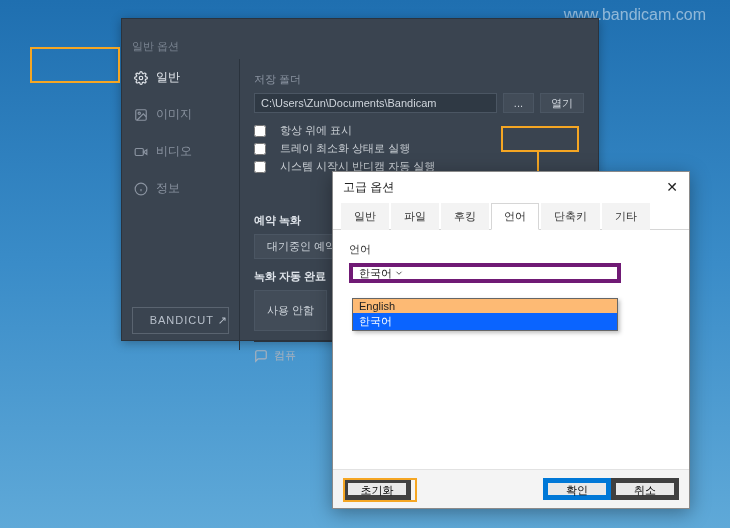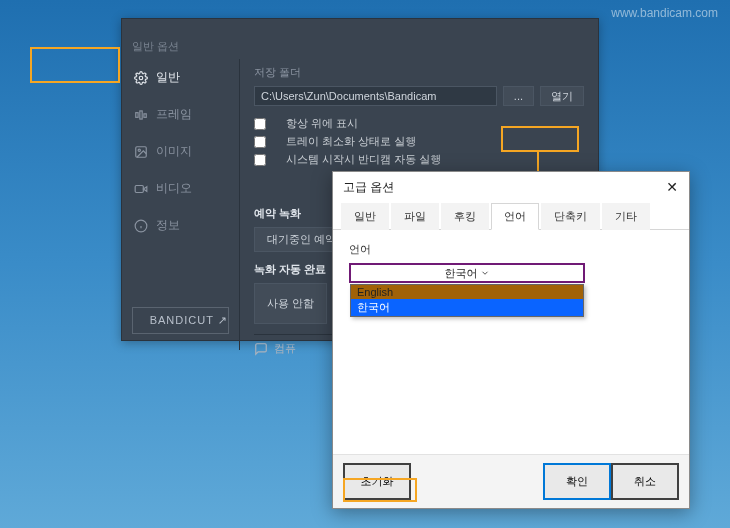--- a/index.html
+++ b/index.html
@@ -5,22 +5,22 @@
   * { box-sizing: border-box; margin: 0; padding: 0; }
   body {
     width: 730px; height: 528px;
     background: linear-gradient(to bottom, #1f6fb0 0%, #3a8cc8 50%, #5fa9d8 100%);
     font-family: "Malgun Gothic", "Segoe UI", sans-serif;
     font-size: 12px;
     position: relative;
     overflow: hidden;
   }
   .watermark {
-    position: absolute; top: 6px; right: 12px;
-    color: rgba(255,255,255,0.5); font-size: 12px; font-weight: 500;
+    position: absolute; top: 6px; right: 24px;
+    color: rgba(255,255,255,0.5); font-size: 16px; font-weight: 500;
   }
   
   .main-window {
     position: absolute;
     left: 121px; top: 18px;
     width: 478px; height: 323px;
     background: #3a4450;
     border: 1px solid #2a333d;
     box-shadow: 0 2px 10px rgba(0,0,0,0.3);
     color: #c8cdd3;
@@ -51,32 +51,33 @@
     text-align: right;
     border: 1px solid #5a6470;
     color: #b8c0cb;
     letter-spacing: 1px;
     font-size: 11px;
   }
   .content {
     flex: 1; padding: 4px 14px 10px 14px;
     color: #c8cdd3; font-size: 11px;
     position: relative;
+    margin-top: 7px;
   }
   .sect-label { color: #8a93a0; margin: 2px 0 6px 0; }
   .path-row { display:flex; gap:6px; margin-bottom:10px; }
   .path-input {
     flex:1; background:#2f3944; border:1px solid #4b5663; color:#cfd5dc;
     padding: 3px 6px; height: 20px; font-size: 11px;
   }
   .small-btn {
     background:#424c58; border:1px solid #4b5663; color:#cfd5dc;
     padding: 0 10px; height: 20px; font-size: 11px; cursor:pointer;
   }
-  .chk { display:flex; align-items:center; gap:20px; margin: 3px 0; color:#c8cdd3; }
+  .chk { display:flex; align-items:center; gap:14px; margin: 3px 0; color:#c8cdd3; }
   .chk input[type=checkbox]{ width:12px; height:12px; accent-color:#6a7480; }
   .adv-btn-wrap { text-align: right; margin: 4px 0 6px 0; }
   .adv-btn {
     background:#424c58; border:1px solid #4b5663; color:#cfd5dc;
     padding: 4px 16px; font-size: 11px; cursor:pointer;
   }
   .sect-head { color:#dfe4ea; font-weight:600; margin: 10px 0 6px 0; }
   .comp-row { display:flex; align-items:center; gap:6px; color:#aab2bd; padding: 6px 0; border-top:1px solid #2a333d; margin-top:10px;}
   
   .hl { position:absolute; border:2px solid #f5a623; pointer-events:none; }
@@ -120,44 +121,44 @@
     margin-right:2px;
   }
   .tab.active {
     background:#fff; border-color:#d6d6d6; border-bottom:1px solid #fff;
   }
   .dlg-body {
     flex:1; padding: 12px 16px; font-size:11px; position:relative;
   }
   .field-label { margin-bottom: 6px; color:#333; }
   .combo {
-    width: 236px; height: 20px;
-    border:2px solid #701a75; background:#fff;
-    display:flex; align-items:center; justify-content:center;
+    width: 272px; height: 20px;
+    border:4px solid #701a75; background:#fff;
+    display:flex; align-items:center; justify-content:flex-start;
     padding: 0 4px 0 6px; font-size:11px; cursor:pointer;
     position:relative;
   }
   .combo .caret {
     width:14px; height:14px; display:flex; align-items:center; justify-content:center;
     color:#333;
   }
   .combo-list {
-    position:absolute; left:-1px; top:19px; width: calc(100% + 2px);
-    border:1px solid #666; background:#a16207; z-index:5;
+    position:absolute; left:-1px; top:31px; width: calc(100% + 2px);
+    border:1px solid #666; background:#fdba74; z-index:5;
     box-shadow: 2px 2px 4px rgba(0,0,0,0.25);
   }
   .combo-opt { padding: 1px 6px; font-size:11px; cursor:pointer; }
   .combo-opt.sel { background:#0a64ff; color:#fff; }
   .dlg-footer {
     display:flex; align-items:center; justify-content:space-between;
     padding: 8px 10px; border-top:1px solid #e2e2e2; background:#f4f4f4;
   }
   .win-btn {
-    min-width: 68px; height: 37px;
-    background:#e9e9e9; border:2px solid #404040;
+    min-width: 68px; height: 22px;
+    background:#e9e9e9; border:5px solid #404040;
     font-size:11px; cursor:pointer;
   }
   .win-btn.primary { border-color:#0078d7; }
   .footer-right { display:flex; gap:0; }
   svg { display:block; }
 </style>
 </head>
 <body>
 
 <div class="watermark">www.bandicam.com</div>
@@ -169,30 +170,20 @@
   <div class="mw-body">
     <div class="sidebar">
       <div class="side-item active">
         <span class="ic">
           <svg width="14" height="14" viewBox="0 0 24 24" fill="none" stroke="#e6eaef" stroke-width="2">
               <circle cx="12" cy="12" r="3"></circle>
               <path d="M19.4 15a1.7 1.7 0 0 0 .3 1.8l.1.1a2 2 0 1 1-2.8 2.8l-.1-.1a1.7 1.7 0 0 0-1.8-.3 1.7 1.7 0 0 0-1 1.5V21a2 2 0 1 1-4 0v-.1a1.7 1.7 0 0 0-1-1.5 1.7 1.7 0 0 0-1.8.3l-.1.1a2 2 0 1 1-2.8-2.8l.1-.1a1.7 1.7 0 0 0 .3-1.8 1.7 1.7 0 0 0-1.5-1H3a2 2 0 1 1 0-4h.1a1.7 1.7 0 0 0 1.5-1 1.7 1.7 0 0 0-.3-1.8l-.1-.1a2 2 0 1 1 2.8-2.8l.1.1a1.7 1.7 0 0 0 1.8.3H9a1.7 1.7 0 0 0 1-1.5V3a2 2 0 1 1 4 0v.1a1.7 1.7 0 0 0 1 1.5 1.7 1.7 0 0 0 1.8-.3l.1-.1a2 2 0 1 1 2.8 2.8l-.1.1a1.7 1.7 0 0 0-.3 1.8V9a1.7 1.7 0 0 0 1.5 1H21a2 2 0 1 1 0 4h-.1a1.7 1.7 0 0 0-1.5 1z"></path>
             </svg>
         </span>
         <span>일반</span>
-      </div>
-      <div class="side-item">
-        <span class="ic">
-          <svg width="14" height="14" viewBox="0 0 24 24" fill="none" stroke="#8a93a0" stroke-width="2">
-              <rect x="3" y="8" width="4" height="8"></rect>
-              <rect x="10" y="5" width="4" height="14"></rect>
-              <rect x="17" y="10" width="4" height="6"></rect>
-            </svg>
-        </span>
-        <span>프레임</span>
       </div>
       <div class="side-item">
         <span class="ic">
           <svg width="14" height="14" viewBox="0 0 24 24" fill="none" stroke="#8a93a0" stroke-width="2">
               <rect x="3" y="3" width="18" height="18" rx="2"></rect>
               <circle cx="9" cy="9" r="2"></circle>
               <path d="M21 15l-5-5L5 21"></path>
             </svg>
         </span>
         <span>이미지</span>

